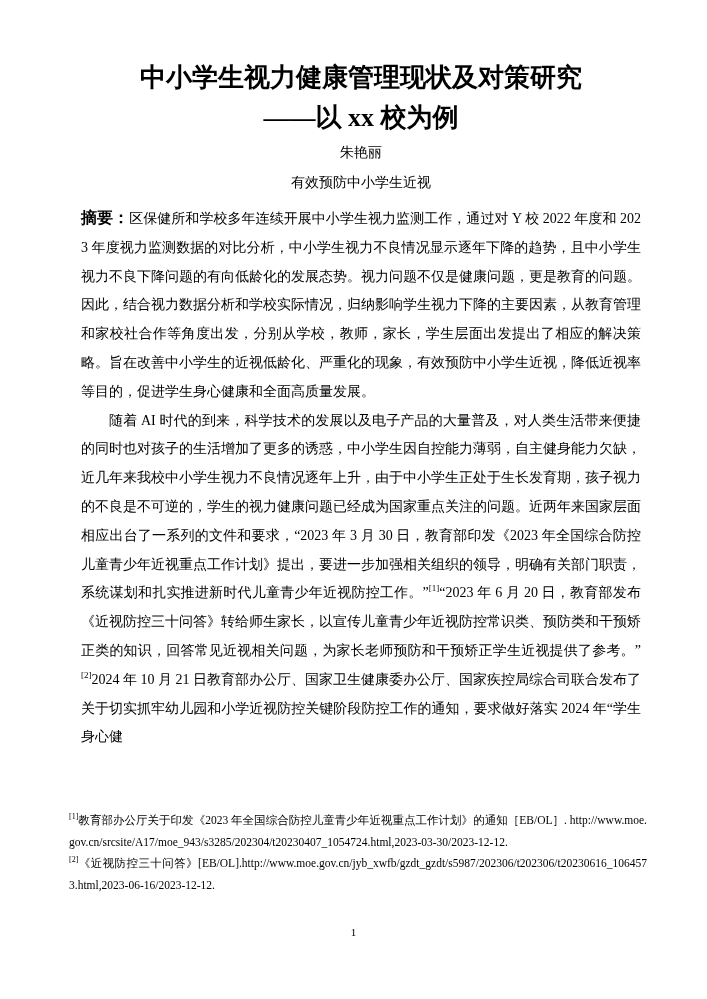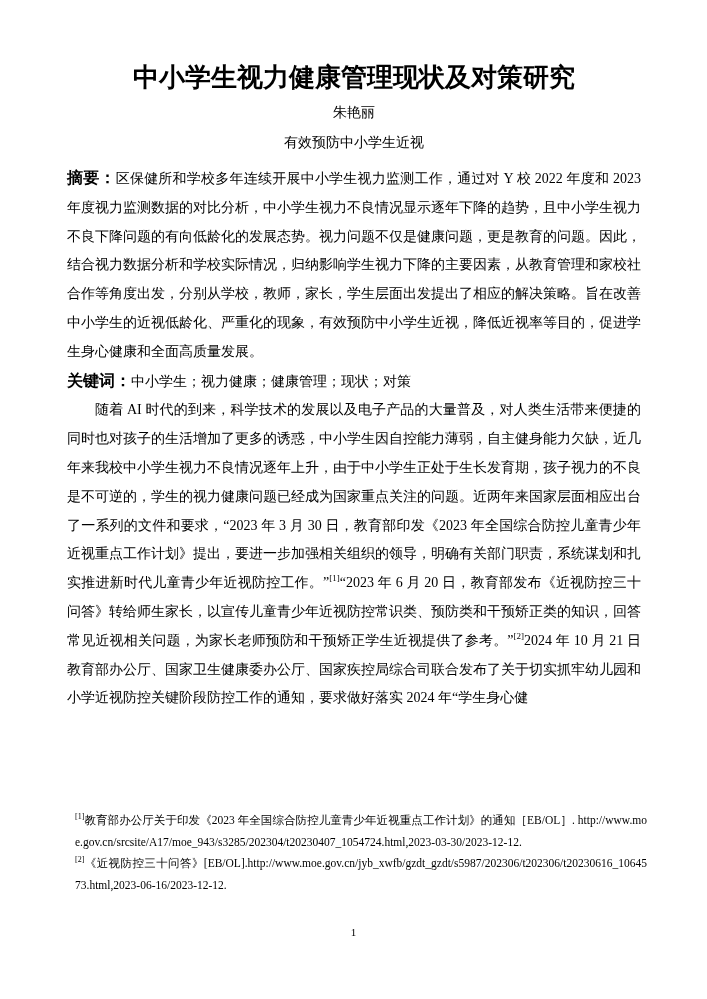--- a/index.html
+++ b/index.html
@@ -12,21 +12,21 @@
     width: 707px;
     height: 999px;
     margin: 0 auto;
     background: #ffffff;
     color: #000000;
     font-family: "Liberation Serif", "DejaVu Serif", serif;
     overflow: hidden;
   }
   .content {
     position: absolute;
-    left: 67px;
+    left: 81px;
     right: 66px;
     top: 58px;
   }
   .doc-title {
     text-align: center;
     font-size: 26px;
     font-weight: bold;
     line-height: 40px;
     margin: 0;
   }
@@ -82,21 +82,21 @@
     text-indent: 2em;
     word-break: break-all;
   }
   sup.fnref {
     font-size: 9px;
     line-height: 0;
   }
   .footnotes {
     position: absolute;
     top: 810px;
-    left: 75px;
+    left: 69px;
     right: 60px;
     font-size: 11.5px;
     line-height: 21.5px;
     text-align: justify;
     word-break: break-all;
   }
   .footnote { margin: 0; }
   sup.fnmark {
     font-size: 8px;
     line-height: 0;
@@ -112,32 +112,30 @@
   }
 </style>
 </head>
 <body>
 
 <div class="page">
   <div class="content">
 
     <div class="doc-title">中小学生视力健康管理现状及对策研究</div>
 
+    <div class="doc-subtitle">——以 xx 校为例</div>
 
     <div class="author">朱艳丽</div>
 
     <div class="affiliation">有效预防中小学生近视</div>
 
     <div class="abstract">
       <span class="inline-label">摘要：</span><span>区保健所和学校多年连续开展中小学生视力监测工作，通过对 Y 校 2022 年度和 2023 年度视力监测数据的对比分析，中小学生视力不良情况显示逐年下降的趋势，且中小学生视力不良下降问题的有向低龄化的发展态势。视力问题不仅是健康问题，更是教育的问题。因此，结合视力数据分析和学校实际情况，归纳影响学生视力下降的主要因素，从教育管理和家校社合作等角度出发，分别从学校，教师，家长，学生层面出发提出了相应的解决策略。旨在改善中小学生的近视低龄化、严重化的现象，有效预防中小学生近视，降低近视率等目的，促进学生身心健康和全面高质量发展。</span>
     </div>
 
-    <div class="keywords">
-      <span class="inline-label">关键词：</span><span>中小学生；视力健康；健康管理；现状；对策</span>
-    </div>
 
 
     <div class="body-paragraph"><span>随着 AI 时代的到来，科学技术的发展以及电子产品的大量普及，对人类生活带来便捷的同时也对孩子的生活增加了更多的诱惑，中小学生因自控能力薄弱，自主健身能力欠缺，近几年来我校中小学生视力不良情况逐年上升，由于中小学生正处于生长发育期，孩子视力的不良是不可逆的，学生的视力健康问题已经成为国家重点关注的问题。近两年来国家层面相应出台了一系列的文件和要求，“2023 年 3 月 30 日，教育部印发《2023 年全国综合防控儿童青少年近视重点工作计划》提出，要进一步加强相关组织的领导，明确有关部门职责，系统谋划和扎实推进新时代儿童青少年近视防控工作。”</span><sup class="fnref">[1]</sup><span>“2023 年 6 月 20 日，教育部发布《近视防控三十问答》转给师生家长，以宣传儿童青少年近视防控常识类、预防类和干预矫正类的知识，回答常见近视相关问题，为家长老师预防和干预矫正学生近视提供了参考。”</span><sup class="fnref">[2]</sup><span>2024 年 10 月 21 日教育部办公厅、国家卫生健康委办公厅、国家疾控局综合司联合发布了关于切实抓牢幼儿园和小学近视防控关键阶段防控工作的通知，要求做好落实 2024 年“学生身心健</span></div>
   </div>
 
   <div class="footnotes">
       <div class="footnote"><sup class="fnmark">[1]</sup><span>教育部办公厅关于印发《2023 年全国综合防控儿童青少年近视重点工作计划》的通知［EB/OL］. http://www.moe.gov.cn/srcsite/A17/moe_943/s3285/202304/t20230407_1054724.html,2023-03-30/2023-12-12.</span></div>
       <div class="footnote"><sup class="fnmark">[2]</sup><span>《近视防控三十问答》[EB/OL].http://www.moe.gov.cn/jyb_xwfb/gzdt_gzdt/s5987/202306/t202306/t20230616_1064573.html,2023-06-16/2023-12-12.</span></div>
     </div>
 

